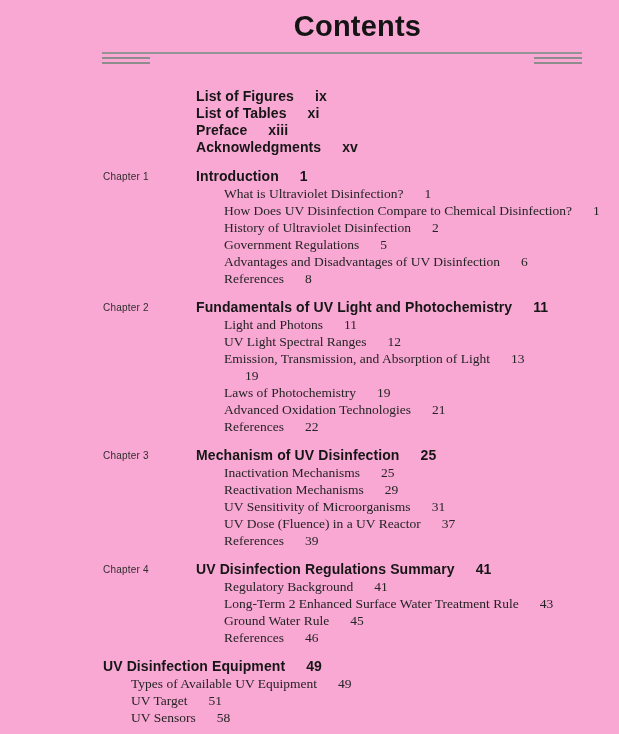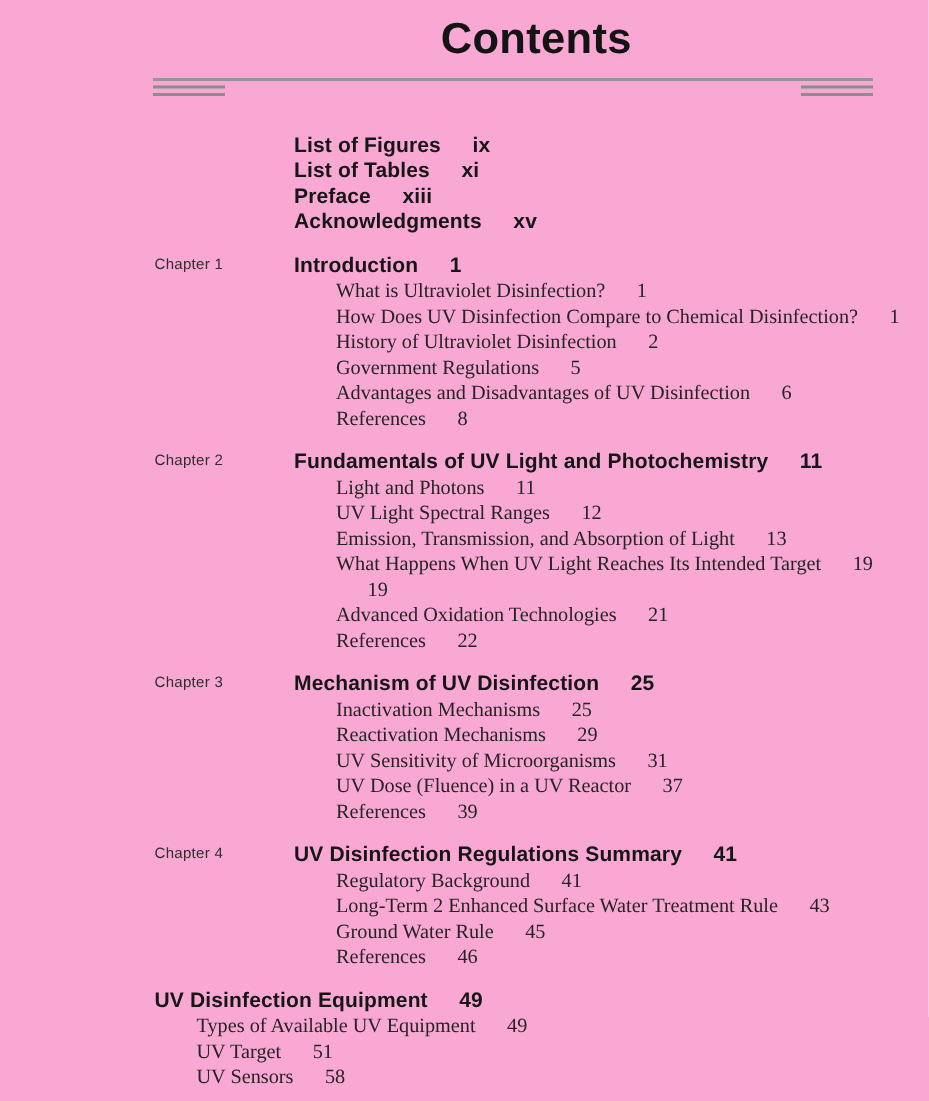--- a/index.html
+++ b/index.html
@@ -159,24 +159,24 @@
           </div>
           <div class="line serif-line">
             <span>UV Light Spectral Ranges</span>
             <span class="pagenum">12</span>
           </div>
           <div class="line serif-line">
             <span>Emission, Transmission, and Absorption of Light</span>
             <span class="pagenum">13</span>
           </div>
           <div class="line serif-line">
-            <span>What Happens When UV Light Reaches Its Intended Target</span>
             <span class="pagenum">19</span>
           </div>
           <div class="line serif-line">
+            <span>Laws of Photochemistry</span>
             <span class="pagenum">19</span>
           </div>
           <div class="line serif-line">
             <span>Advanced Oxidation Technologies</span>
             <span class="pagenum">21</span>
           </div>
           <div class="line serif-line">
             <span>References</span>
             <span class="pagenum">22</span>
           </div>

